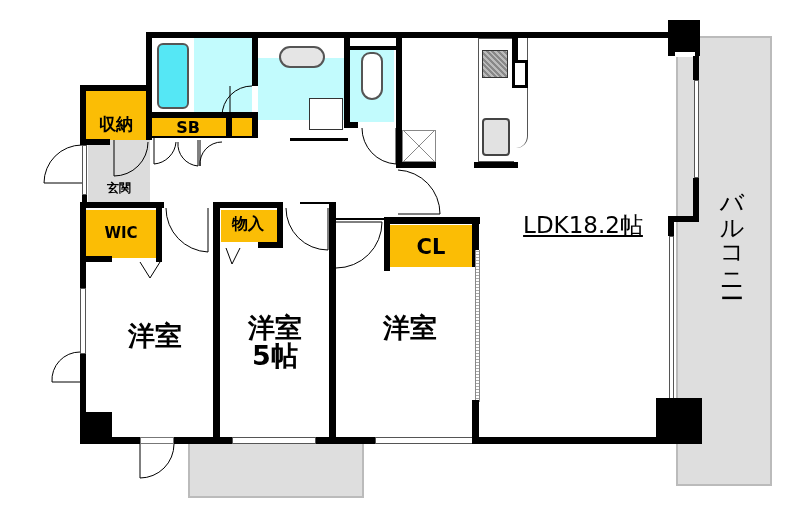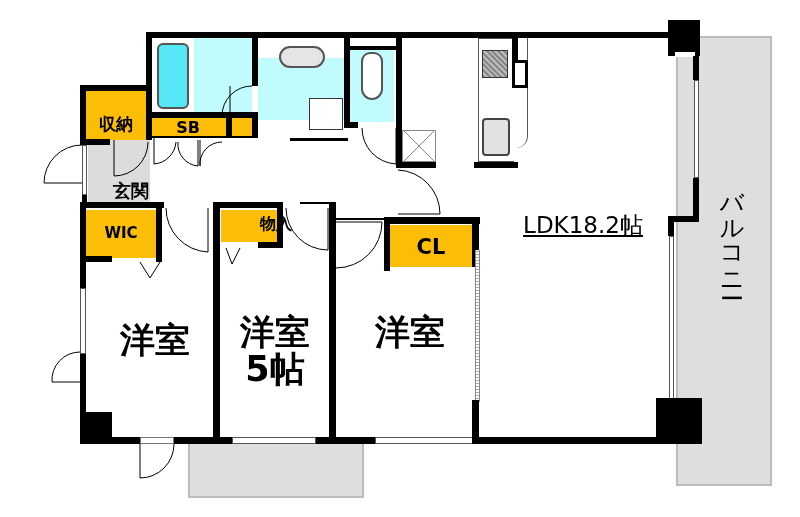--- a/index.html
+++ b/index.html
@@ -4,21 +4,21 @@
 <style>
   html, body { margin: 0; padding: 0; background: #ffffff; }
   #plan { position: relative; width: 800px; height: 517px; background: #ffffff; overflow: hidden; font-family: "DejaVu Sans", sans-serif; }
   .abs { position: absolute; box-sizing: border-box; }
   .wall { position: absolute; background: #000000; }
   .blk { position: absolute; background: #000000; }
   .cyan { position: absolute; background: #c2fbfd; }
   .orange { position: absolute; background: #fbbd05; }
   .gray { position: absolute; background: #e0e0e0; }
   .label { position: absolute; color: #000000; font-weight: bold; text-align: center; white-space: nowrap; line-height: 1; }
-  .room-label { position: absolute; color: #000; font-weight: bold; text-align: center; line-height: 1.05; font-size: 35px; }
+  .room-label { position: absolute; color: #000; font-weight: bold; text-align: center; line-height: 1.05; font-size: 27px; }
   .window { position: absolute; background: #fff; border: 1px solid #555; box-sizing: border-box; }
   svg { position: absolute; overflow: visible; }
 </style>
 </head>
 <body>
 
 <div id="plan">
 
   <div class="gray" style="left:676px; top:36px; width:92px; height:446px; border:2px solid #bbb; background:#dedede;"></div>
   <div class="gray" style="left:188px; top:440px; width:172px; height:54px; border:2px solid #bbb; background:#dedede;"></div>
@@ -152,23 +152,23 @@
       <path d="M140 262 L150 278 L160 262"></path>
 
       <path d="M226 248 L232 264 L240 248"></path>
 
       <path d="M230 86 L230 116"></path>
     </g>
   </svg>
 
   <div class="label" style="left:90px; top:116px; width:52px; font-size:17px;">収納</div>
   <div class="label" style="left:160px; top:120px; width:56px; font-size:16px;">SB</div>
-  <div class="label" style="left:108px; top:182px; width:46px; font-size:18px;">玄関</div>
+  <div class="label" style="left:96px; top:182px; width:46px; font-size:12px;">玄関</div>
   <div class="label" style="left:90px; top:226px; width:62px; font-size:15px;">WIC</div>
-  <div class="label" style="left:222px; top:216px; width:52px; font-size:16px;padding-left:28px;">物入</div>
+  <div class="label" style="left:222px; top:216px; width:52px; font-size:16px;">物入</div>
   <div class="label" style="left:392px; top:237px; width:78px; font-size:21px;">CL</div>
 
   <div class="room-label" style="left:100px; top:322px; width:110px;">
     <div>洋室</div>
   </div>
   <div class="room-label" style="left:220px; top:314px; width:110px;">
     <div>洋室</div>
     <div>5帖</div>
   </div>
   <div class="room-label" style="left:350px; top:314px; width:120px;">

